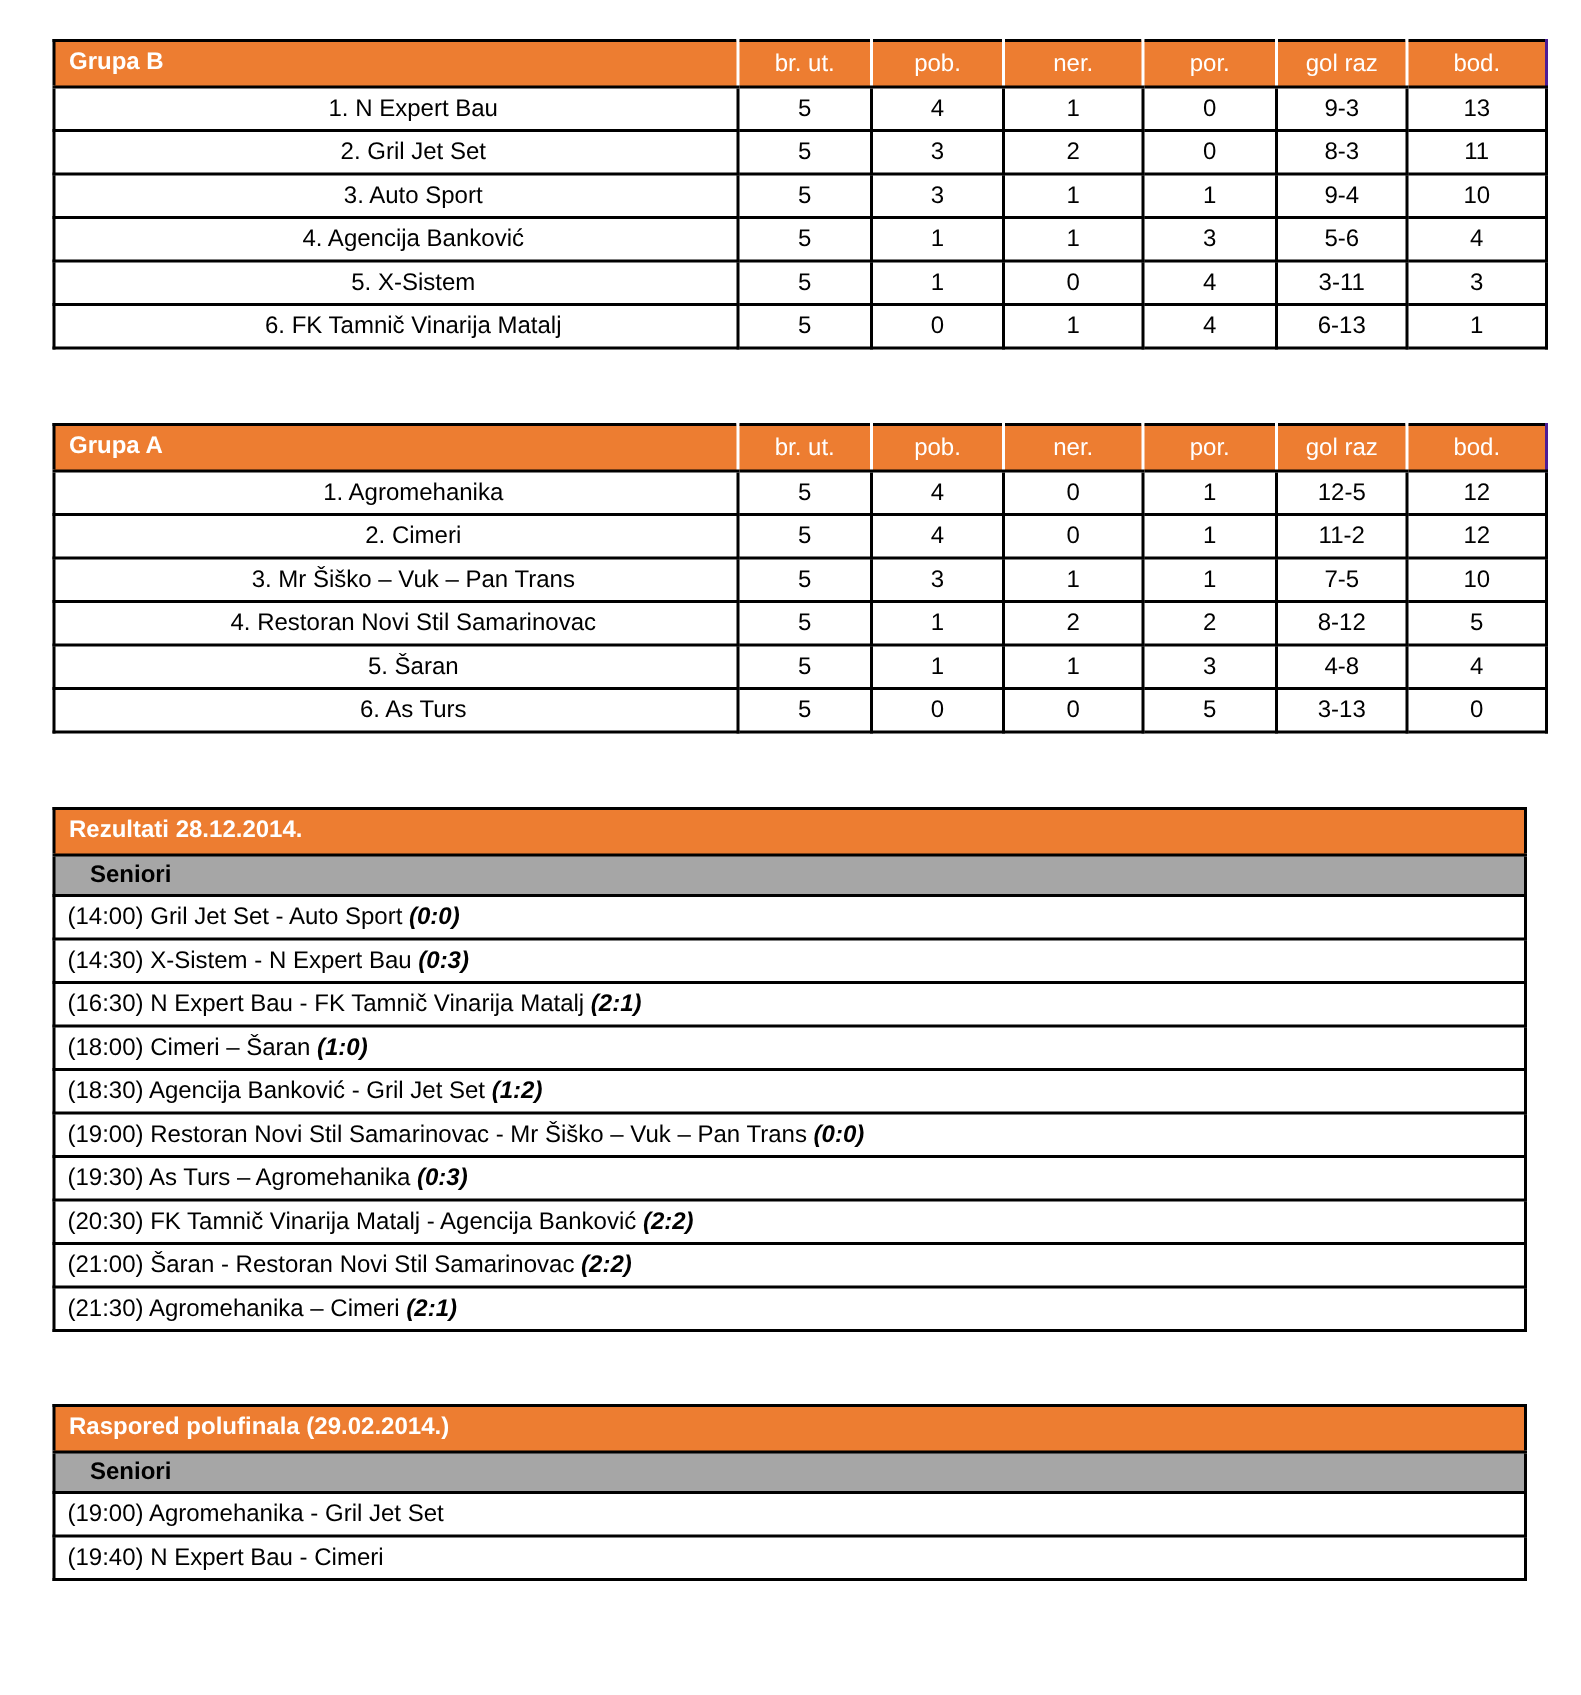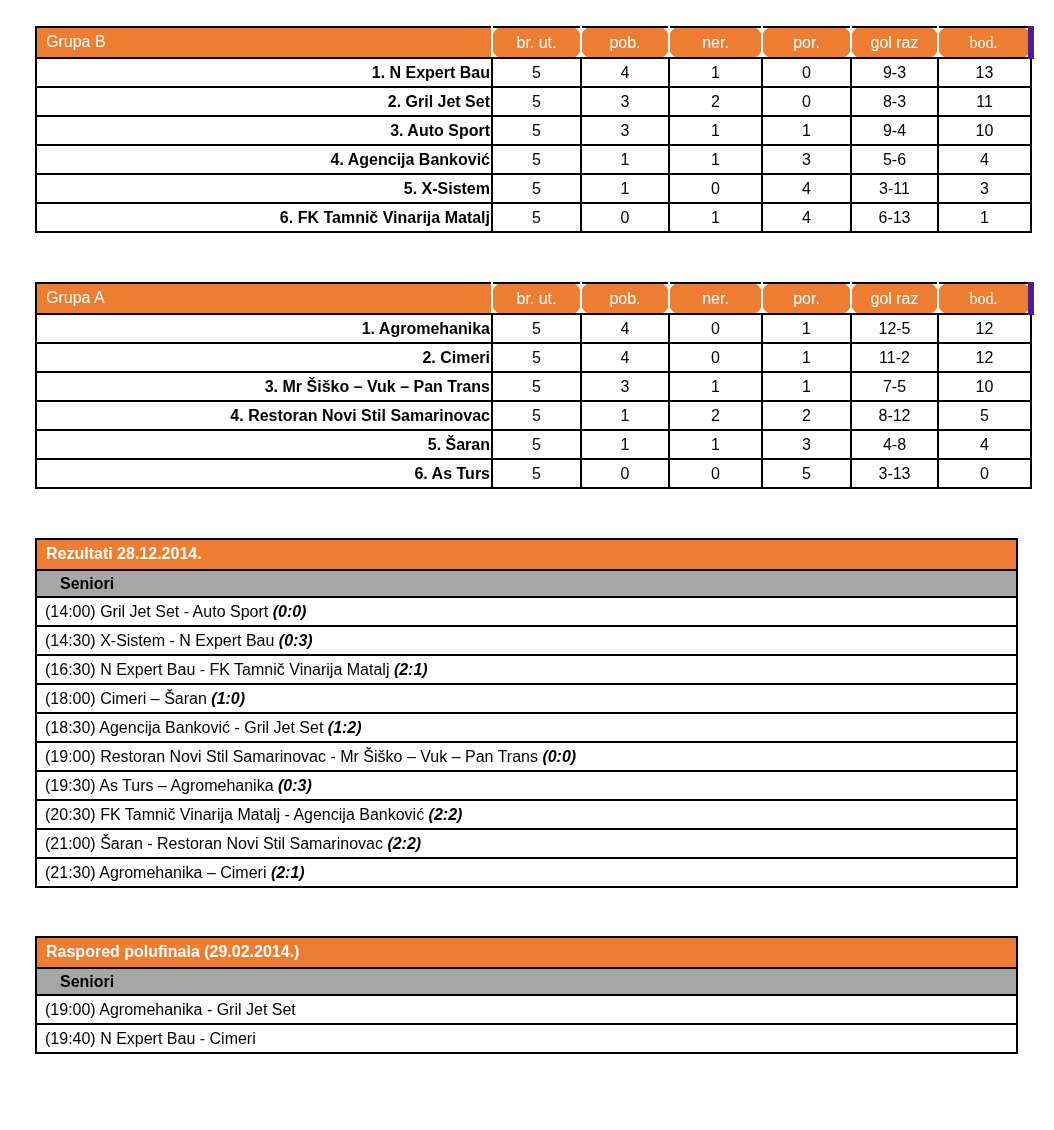--- a/index.html
+++ b/index.html
@@ -22,55 +22,52 @@
   }
   
   .group-table {
     width: 995px;
     border: 2px solid #000;
     margin-bottom: 49px;
   }
   .group-table th.title {
     background: #ED7D31;
     color: #fff;
-    font-weight: normal;
+    font-weight: bold;
     text-align: left;
     padding: 2px 0 3px 9px;
     height: 24px;
     font-size: 16px;
     border-right: 2px solid #fff;
     border-bottom: 2px solid #000;
   }
   .group-table th.col-head {
     background: #ED7D31;
     color: #fff;
     font-weight: normal;
     text-align: center;
     height: 24px;
     font-size: 16px;
     border-right: 2px solid #fff;
     border-bottom: 2px solid #000;
-    border-radius: 11px;
   }
   .group-table thead th:last-child {
-    border-right: 6px solid #4c1d95;
-    font-family: Liberation Serif, serif;
+    border-right: 2px solid #4c1d95;
   }
   .group-table td {
     border: 2px solid #000;
     height: 25px;
     font-size: 16px;
     background: #fff;
   }
   .group-table td.team {
-    text-align: right;
+    text-align: center;
     padding-left: 24px;
     white-space: nowrap;
     overflow: hidden;
-    font-weight: bold;
   }
   .group-table td.stat {
     text-align: center;
   }
   
   .list-table {
     width: 983px;
     border: 2px solid #000;
   }
   .list-table.results { margin-bottom: 48px; }

